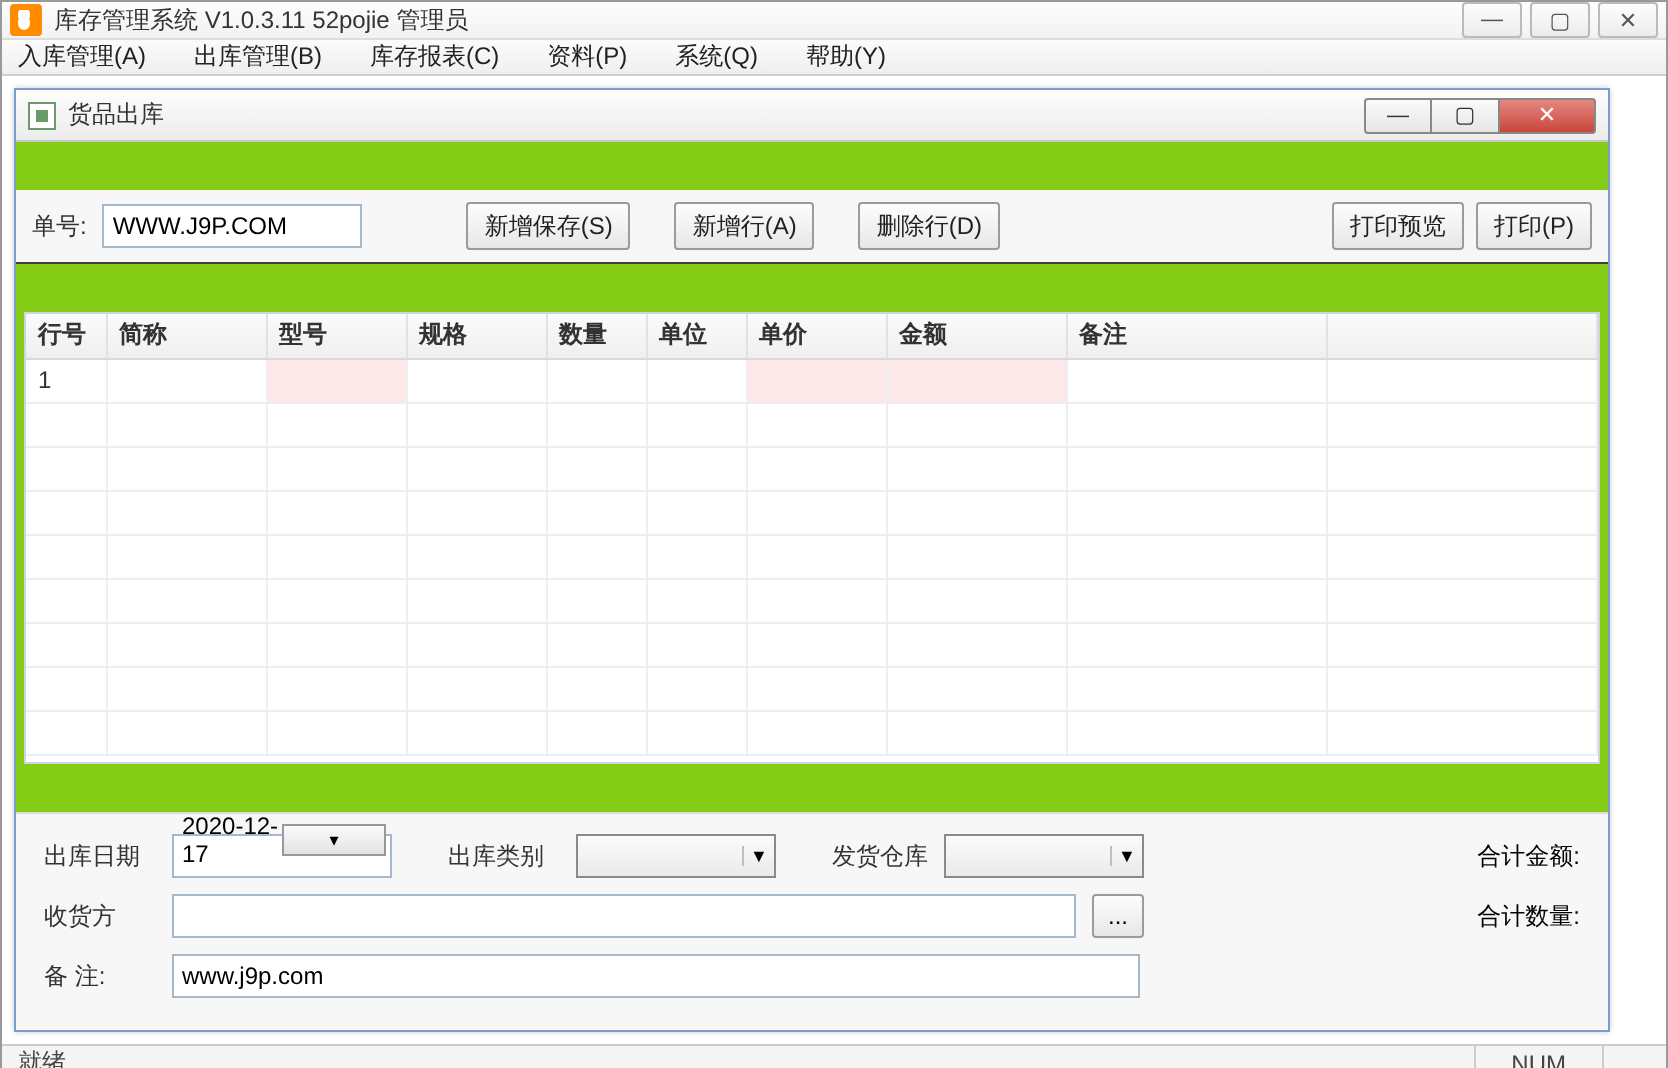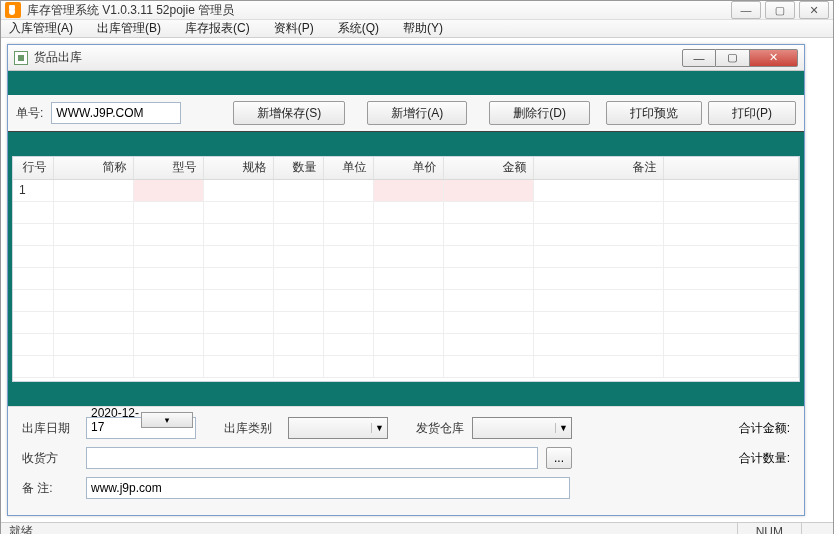--- a/index.html
+++ b/index.html
@@ -15,42 +15,42 @@
     .win-btn { width: 30px; height: 18px; border: 1px solid #bbb; border-radius: 2px; background: linear-gradient(#fdfdfd,#ececec); display: flex; align-items: center; justify-content: center; cursor: pointer; color: #555; font-size: 11px; }
 
     
     .menubar { height: 26px; background: linear-gradient(#fbfbfb,#efefef); border-bottom: 1px solid #d0d0d0; display: flex; align-items: center; padding: 0 8px; gap: 24px; }
     .menubar .menu-item { cursor: pointer; color: #222; }
 
     
     .client-area { flex: 1; background: #fff; position: relative; padding: 6px; }
 
     
-    .inner-window { width: 798px; border: 1px solid #7a9ecb; background: #0f766e; display: flex; flex-direction: column; box-shadow: 0 0 3px rgba(0,0,0,0.2); gap: 24px; }
+    .inner-window { width: 798px; border: 1px solid #7a9ecb; background: #84cc16; display: flex; flex-direction: column; box-shadow: 0 0 3px rgba(0,0,0,0.2); gap: 24px; }
     .inner-titlebar { height: 26px; background: linear-gradient(#fdfdfd,#ececec); border-bottom: 1px solid #c8c8c8; display: flex; align-items: center; padding: 0 6px; }
     .inner-titlebar .icon { width: 14px; height: 14px; border: 1px solid #6a9a6a; background: #fff; margin-right: 6px; display:flex; align-items:center; justify-content:center; }
     .inner-titlebar .icon::after { content:""; width:6px; height:6px; background:#6a9a6a; }
     .inner-titlebar .title { flex: 1; color: #333; }
     .inner-win-ctrl { display: flex; }
     .iwin-btn { width: 34px; height: 18px; border: 1px solid #888; border-left: none; background: linear-gradient(#fafafa,#e6e6e6); display: flex; align-items: center; justify-content: center; cursor: pointer; font-size: 11px; color:#333;}
     .iwin-btn:first-child { border-left: 1px solid #888; border-radius: 2px 0 0 2px; }
     .iwin-btn:last-child { border-radius: 0 2px 2px 0; }
     .iwin-btn.close { background: linear-gradient(#e48981,#c9453b); color: #fff; width:48px; }
 
     
     .toolbar { padding: 6px 8px; display: flex; align-items: center; gap: 6px; background: #f7f7f7; border-bottom: 1px solid #404040; }
     .toolbar .lbl { color: #333; margin-right: 2px; }
     .toolbar input.doc-no { width: 130px; height: 22px; border: 1px solid #a7b8cd; padding: 0 4px; background: #fff; }
-    .btn { height: 24px; padding: 0 23px; border: 1px solid #9b9b9b; border-radius: 2px; background: linear-gradient(#fdfdfd,#e7e7e7); cursor: pointer; color: #222; }
+    .btn { height: 24px; padding: 0 8px; border: 1px solid #9b9b9b; border-radius: 2px; background: linear-gradient(#fdfdfd,#e7e7e7); cursor: pointer; color: #222; }
     .spacer { flex: 1; }
 
     
     .table-wrap { background: #fff; border-top: 1px solid #ddd; border-bottom: 1px solid #ddd; height: 226px; overflow: hidden; margin: 0 4px; border:1px solid #cbd5e0; }
     table { border-collapse: collapse; width: 100%; table-layout: fixed; }
-    th { background: linear-gradient(#fbfbfb,#efefef); border-right: 1px solid #e2e2e2; border-bottom: 1px solid #d9d9d9; height: 22px; font-weight: normal; text-align: right; padding: 0 6px; color: #333; }
+    th { background: linear-gradient(#fbfbfb,#efefef); border-right: 1px solid #e2e2e2; border-bottom: 1px solid #d9d9d9; height: 22px; font-weight: bold; text-align: left; padding: 0 6px; color: #333; }
     td { border-right: 1px solid #eee; border-bottom: 1px solid #eee; height: 22px; padding: 0 6px; color: #333; }
     td.pink { background: #fce8e8; }
     col.c-row{width:40px;} col.c-name{width:80px;} col.c-model{width:70px;} col.c-spec{width:70px;} col.c-qty{width:50px;} col.c-unit{width:50px;} col.c-price{width:70px;} col.c-amt{width:90px;} col.c-remark{width:130px;} col.c-end{width:auto;}
 
     
     .form-area { padding: 10px 14px 8px 14px; border-top: 1px solid #ddd; background: #f7f7f7; }
     .form-row { display: flex; align-items: center; gap: 8px; margin-bottom: 8px; }
     .form-row .flabel { color: #333; min-width: 56px; }
     .form-row input[type=text] { height: 22px; border: 1px solid #a7b8cd; background: #fff; padding: 0 4px; }
     .date-box { width: 110px; height: 22px; border: 1px solid #a7b8cd; display: flex; align-items: center; padding: 0 2px 16px 4px; background: #fff; }

